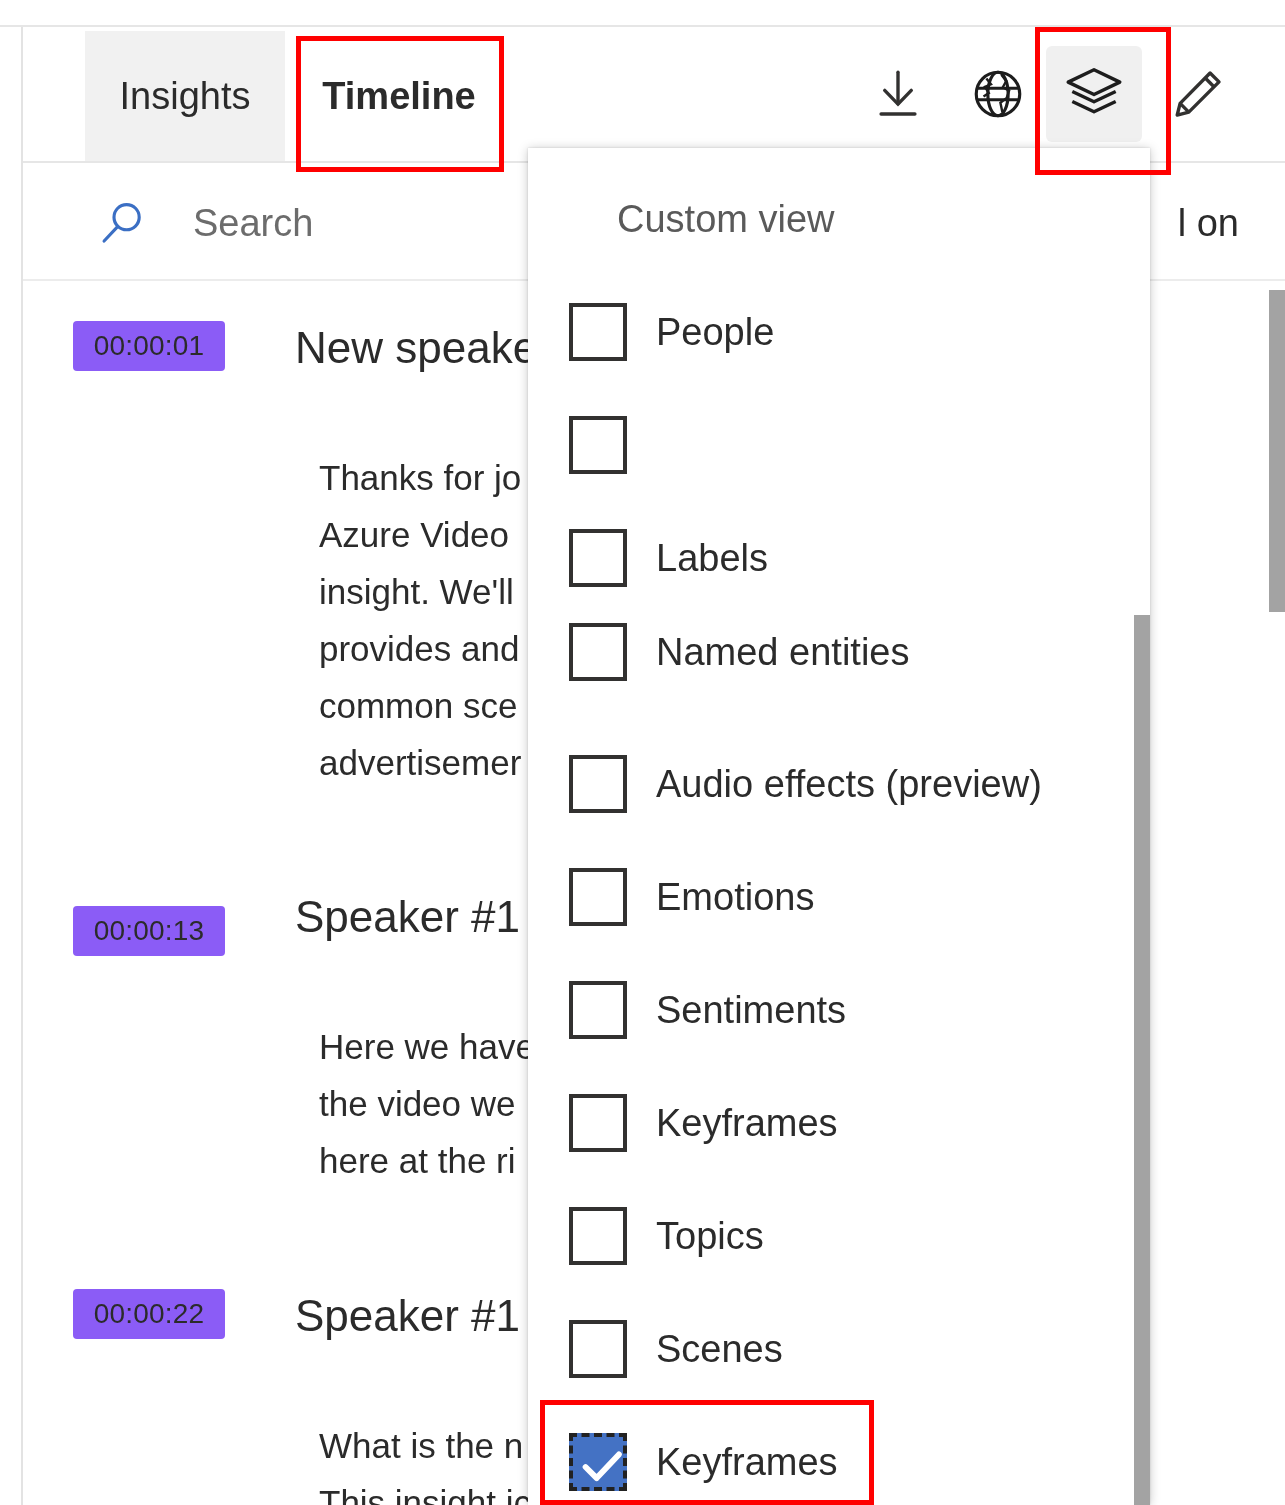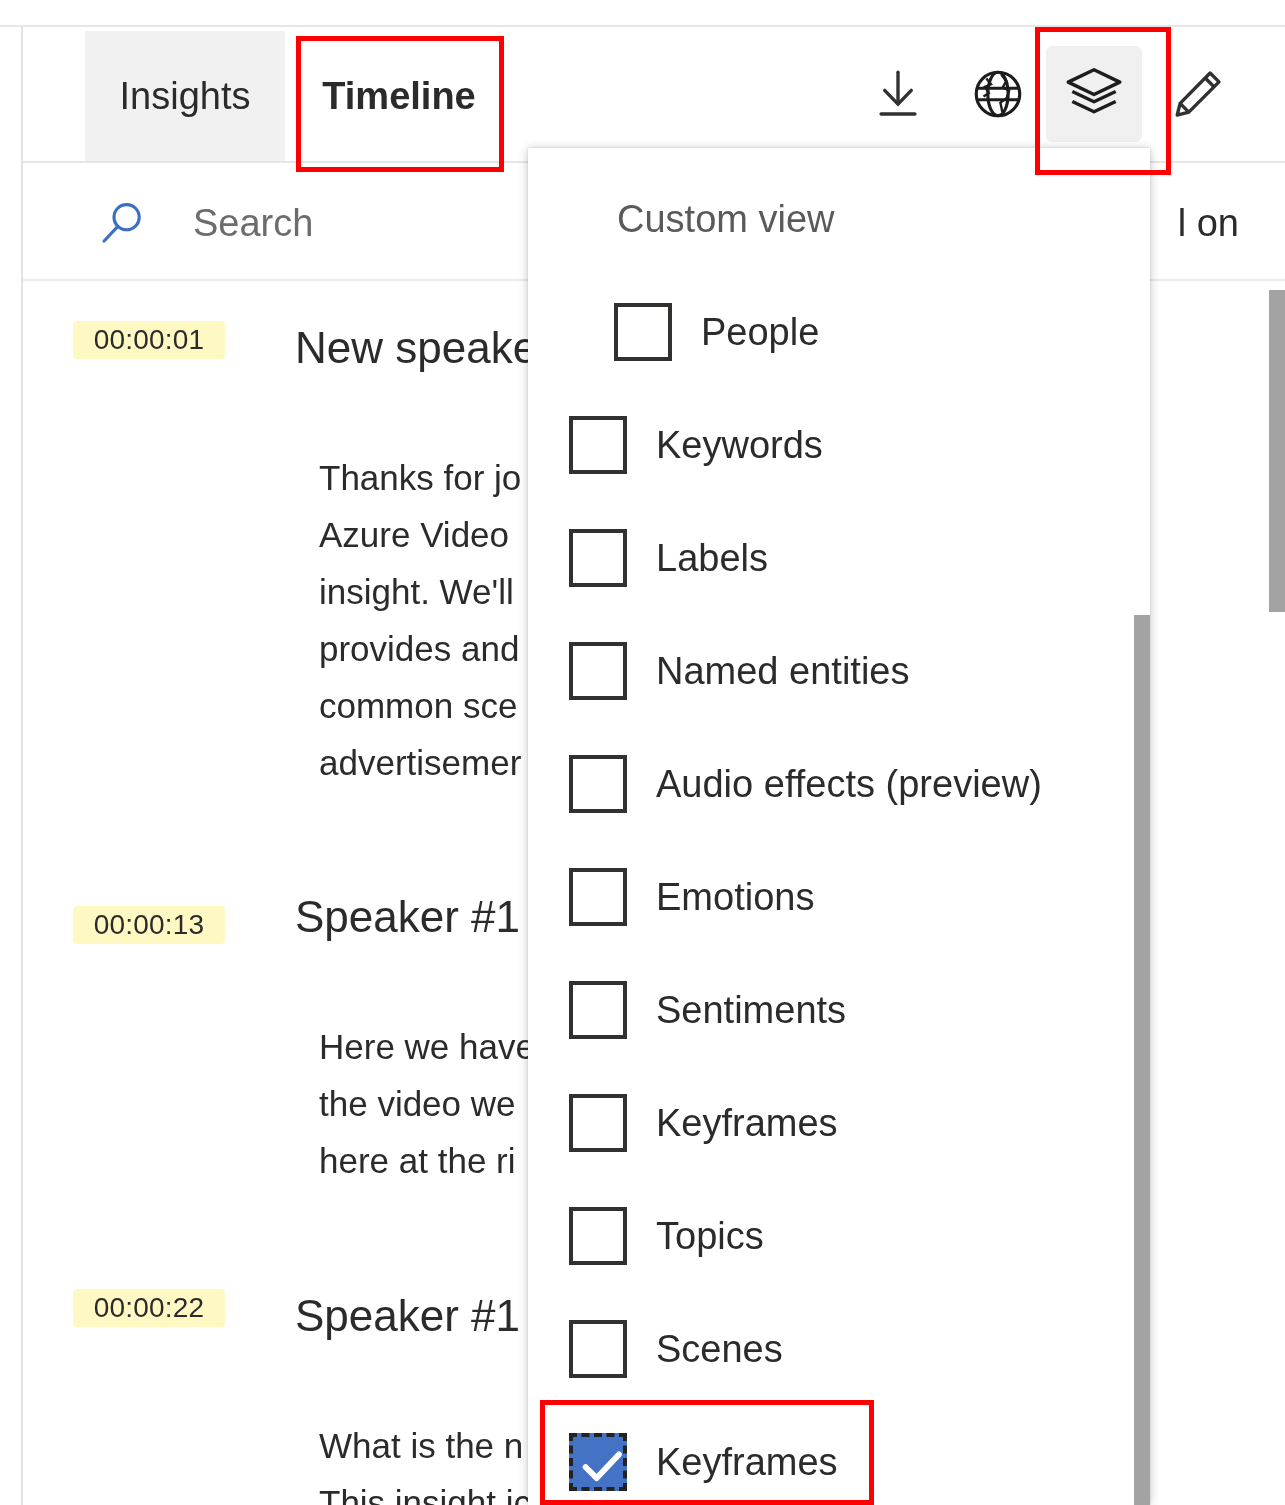--- a/index.html
+++ b/index.html
@@ -135,22 +135,22 @@
     left: 23px; top: 283px;
     width: 1262px; height: 1222px;
     background: #ffffff;
     overflow: hidden;
   }
   .entry { position: absolute; left: 0; width: 1262px; }
   .timechip {
     position: absolute;
     left: 50px;
     width: 152px;
-    height: 38px;
-    background: #fef9c3;
+    height: 50px;
+    background: #8b5cf6;
     border-radius: 4px;
     font-size: 28px;
     color: #2b2b2b;
     display: flex;
     align-items: center;
     justify-content: center;
     letter-spacing: 0.2px;
   }
   .speaker {
     position: absolute;
@@ -341,36 +341,35 @@
       <div class="timechip" style="top:0px;">00:00:22</div>
       <div class="speaker" style="top:2px;">Speaker #1</div>
       <div class="body-text" style="top:128px;">What is the n
 This insight ic</div>
     </div>
   </div>
 
   <div class="panel">
     <div class="panel-title">Custom view</div>
 
-    <div class="opt" style="top:137px;margin-left:45px;">
+    <div class="opt" style="top:137px;">
       <span class="opt-box"></span>
       <span class="opt-label">People</span>
     </div>
 
     <div class="opt" style="top:250px;">
       <span class="opt-box"></span>
-      <span class="opt-label">Keywords</span>
     </div>
 
     <div class="opt" style="top:363px;">
       <span class="opt-box"></span>
       <span class="opt-label">Labels</span>
     </div>
 
-    <div class="opt" style="top:476px;">
+    <div class="opt" style="top:457px;">
       <span class="opt-box"></span>
       <span class="opt-label">Named entities</span>
     </div>
 
     <div class="opt" style="top:589px;">
       <span class="opt-box"></span>
       <span class="opt-label">Audio effects (preview)</span>
     </div>
 
     <div class="opt" style="top:702px;">

